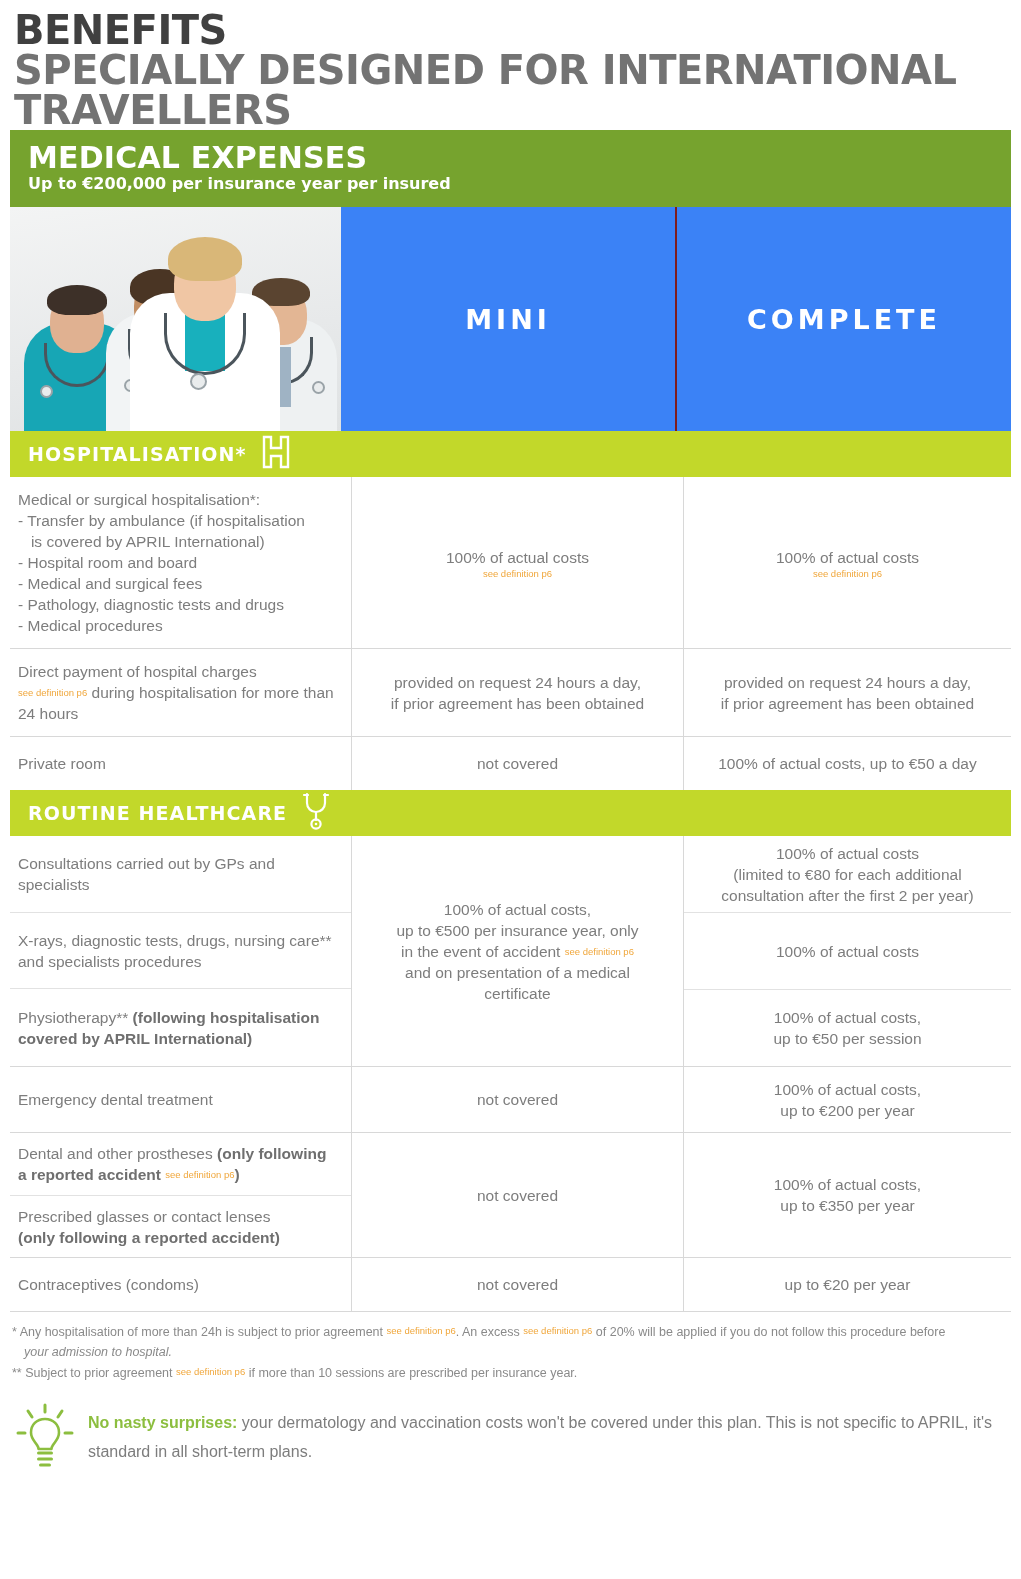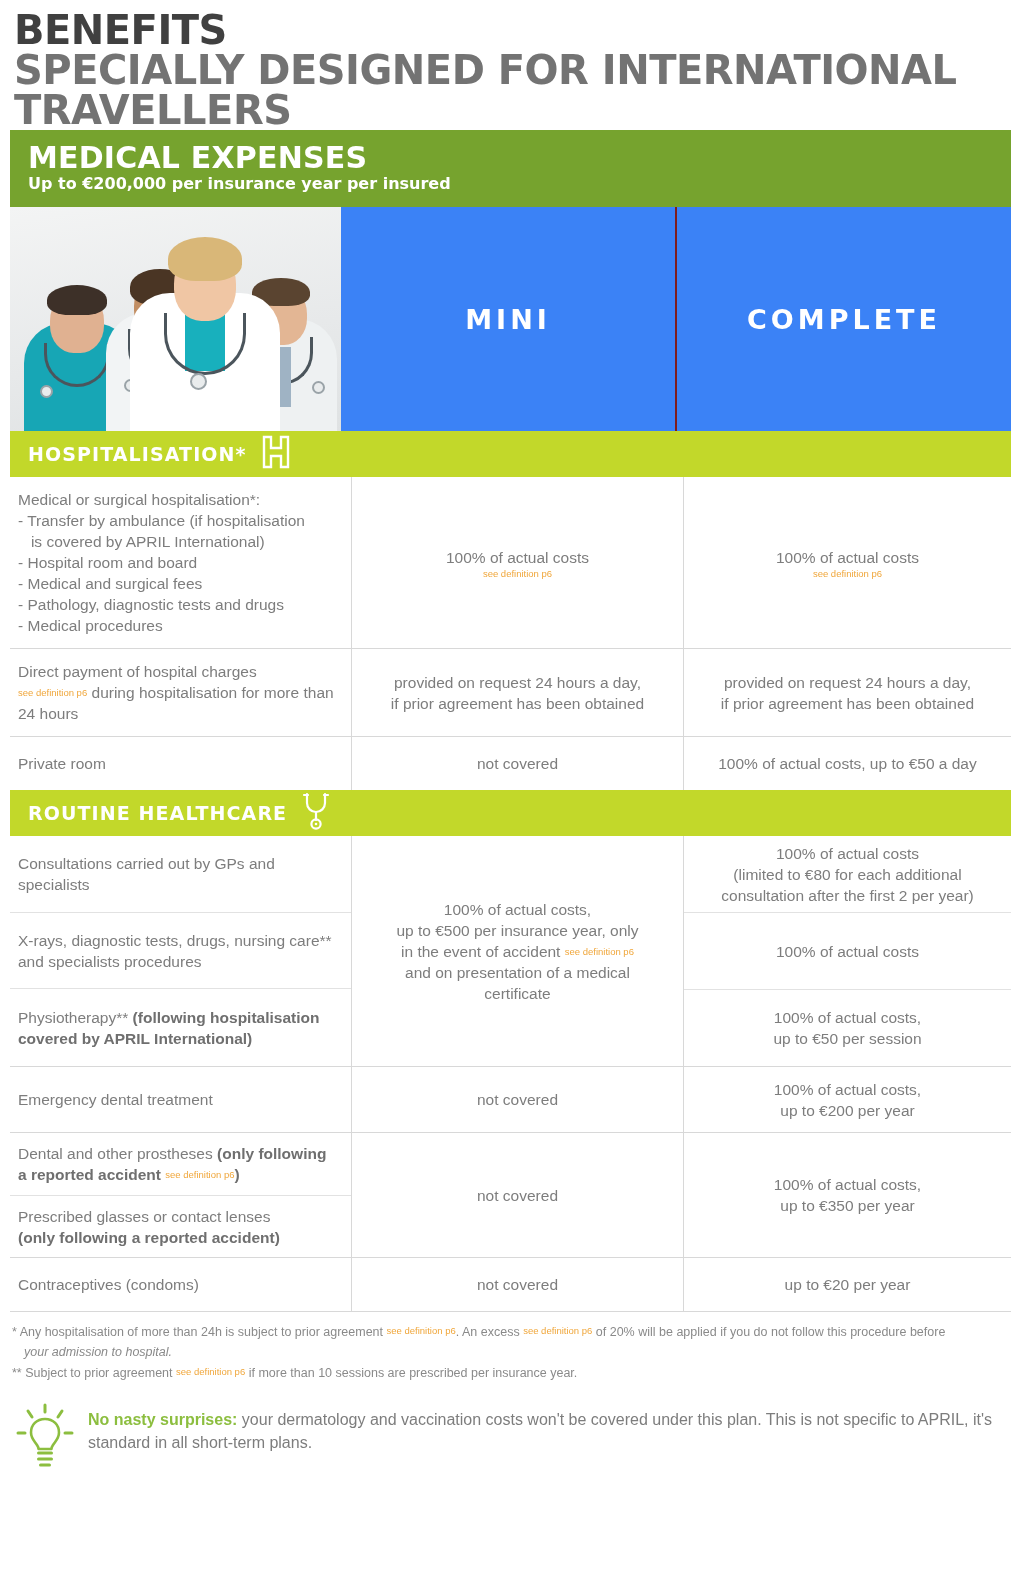--- a/index.html
+++ b/index.html
@@ -140,21 +140,21 @@
                         display: flex; align-items: center; justify-content: center;
                         text-align: center; font-size: 15.5px; line-height: 21px; padding: 8px 12px; }
 
   
   .footnotes { padding: 10px 12px 0 12px; font-size: 12.5px; line-height: 18px; color: #8a8a8a; }
   .footnotes p { margin: 0 0 2px 0; }
   .fn-indent { padding-left: 12px; font-style: italic; }
 
   
   .tip { display: flex; gap: 14px; padding: 18px 14px 0 16px; align-items: flex-start; }
-  .tip-text { font-size: 16px; line-height: 23px; color: #7d7d7d; padding-top: 6px; }
+  .tip-text { font-size: 16px; line-height: 29px; color: #7d7d7d; padding-top: 6px; }
   .tip-text .hl { color: #8cbe3f; font-weight: bold; }
   .bulb { width: 58px; flex: 0 0 58px; height: 70px; position: relative; }
 </style>
 </head>
 <body>
 
 <div class="page-head">
   <div class="head-line lead">BENEFITS</div>
   <div class="head-line wrap">SPECIALLY DESIGNED FOR INTERNATIONAL TRAVELLERS</div>
 </div>

